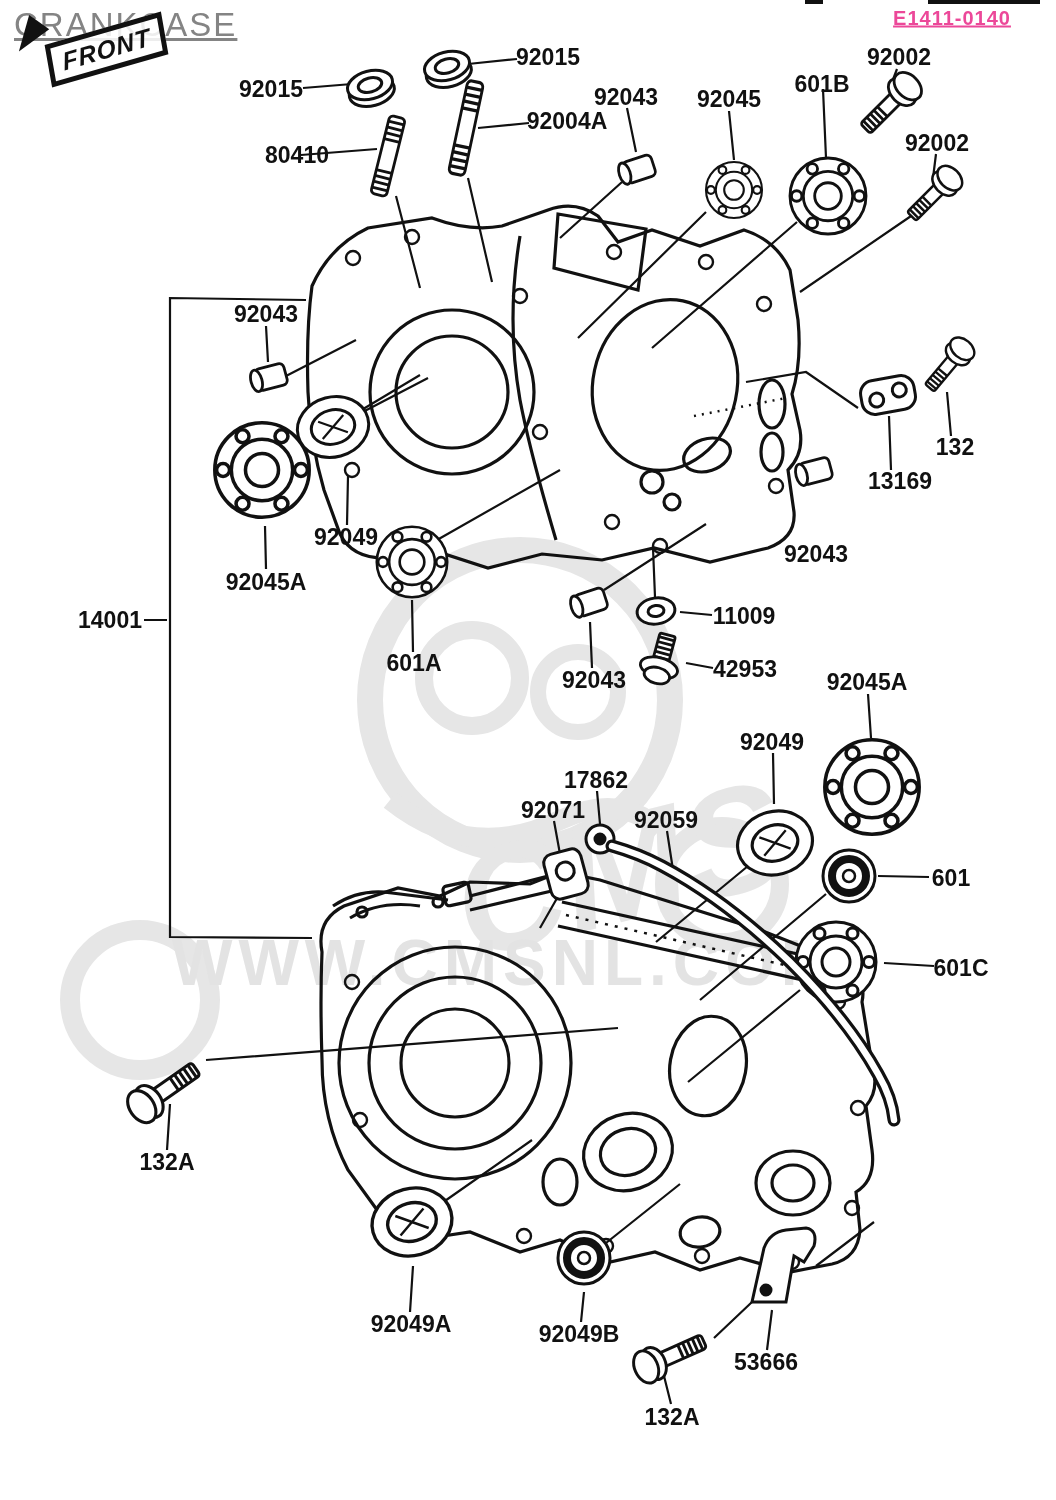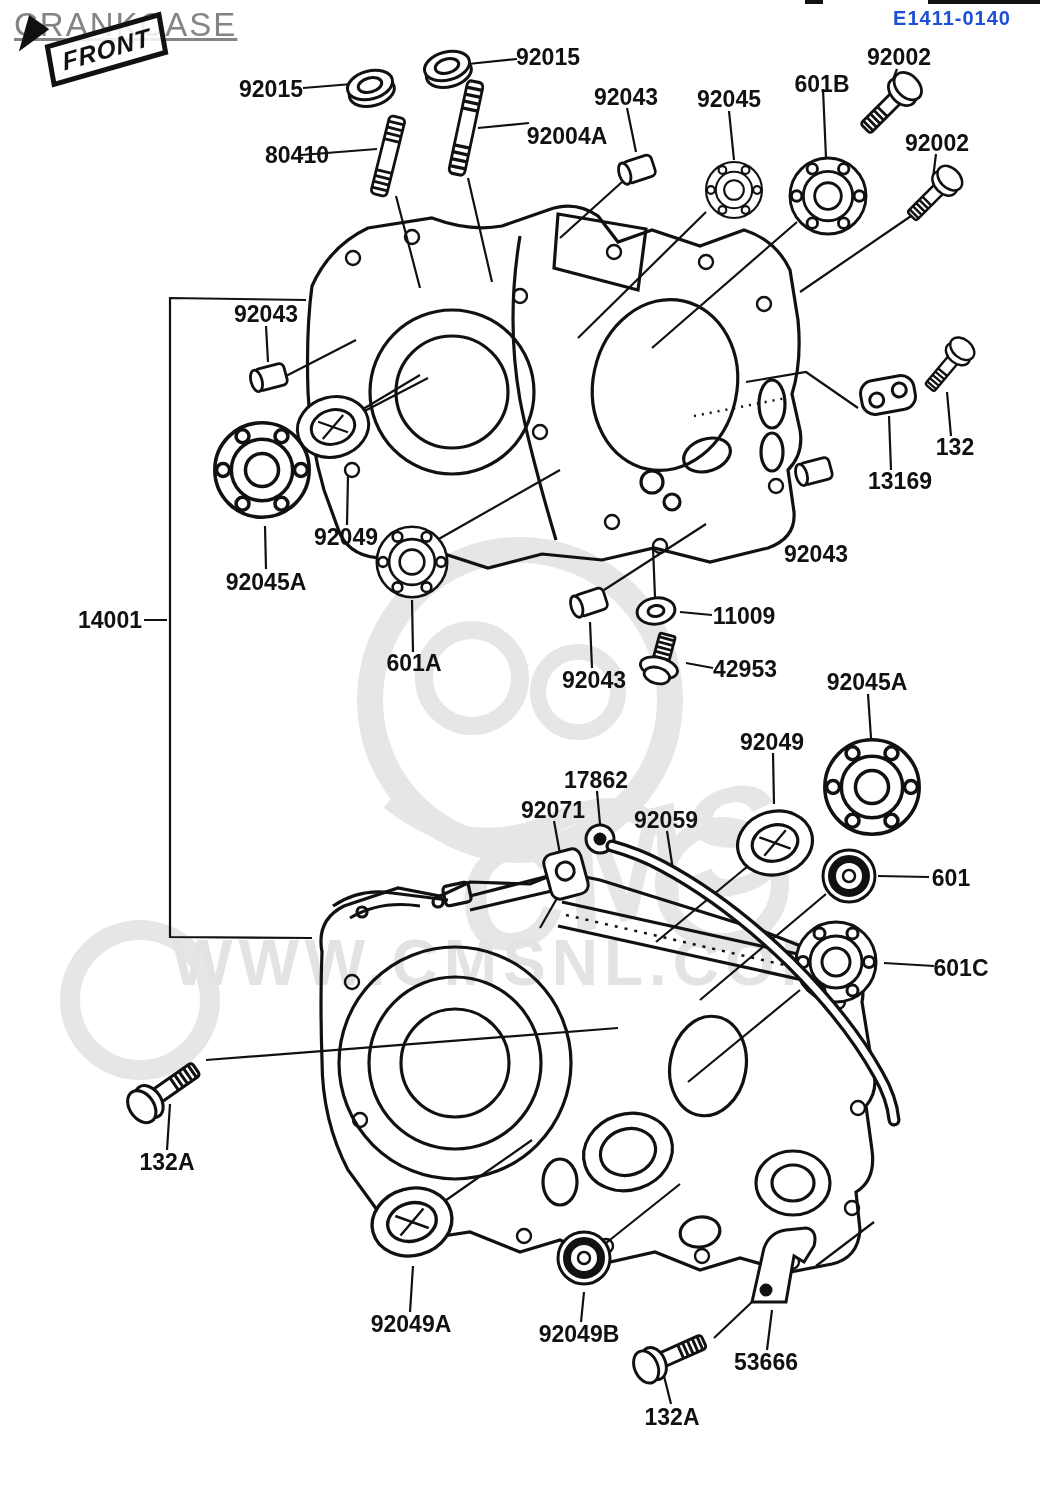--- a/index.html
+++ b/index.html
@@ -2,21 +2,21 @@
 <html><head>
 <meta charset="utf-8">
 <style>
   html,body{margin:0;padding:0;background:#fff;}
   .canvas{position:relative;width:1056px;height:1500px;background:#fff;overflow:hidden;
           font-family:"Liberation Sans",sans-serif;}
   .art{position:absolute;left:0;top:0;z-index:1;}
   .pn{position:absolute;z-index:3;transform:translate(-50%,-50%);
       font:700 23px "Liberation Sans",sans-serif;color:#111;white-space:nowrap;letter-spacing:0px;}
   .dn{position:absolute;z-index:3;transform:translate(-50%,-50%);
-      font:600 20px "Liberation Sans",sans-serif;color:#1d4ed8;letter-spacing:1px;white-space:nowrap;}
+      font:600 20px "Liberation Sans",sans-serif;color:#ec4899;letter-spacing:1px;white-space:nowrap;text-decoration:underline;}
   .page-title{position:absolute;left:14px;top:6px;z-index:3;
       font:400 33px "Liberation Sans",sans-serif;color:#848484;letter-spacing:2px;text-decoration:underline;}
   .front-stamp{position:absolute;left:46px;top:28px;z-index:3;
       border:5px solid #111;background:rgba(255,255,255,.85);padding:2px 10px;
       transform:rotate(-16deg) skewX(-6deg);
       font:italic 700 25px "Liberation Sans",sans-serif;color:#111;letter-spacing:1px;}
   .front-arrow{position:absolute;left:-36px;top:-30px;width:0;height:0;
       border-right:34px solid #111;border-top:13px solid transparent;border-bottom:13px solid transparent;
       transform:rotate(-42deg);}
   .banner{position:absolute;left:50%;top:1440px;transform:translateX(-50%);z-index:3;
@@ -241,21 +241,21 @@
   <div class="front-stamp">
     <div class="front-arrow"></div>
     <span>FRONT</span>
   </div>
 
   <span class="dn" style="left:952px;top:18px">E1411-0140</span>
 
   <span class="pn" style="left:548px;top:57px">92015</span>
   <span class="pn" style="left:271px;top:89px">92015</span>
   <span class="pn" style="left:297px;top:155px">80410</span>
-  <span class="pn" style="left:567px;top:136px">92004A</span>
+  <span class="pn" style="left:567px;top:121px">92004A</span>
   <span class="pn" style="left:626px;top:97px">92043</span>
   <span class="pn" style="left:729px;top:99px">92045</span>
   <span class="pn" style="left:822px;top:84px">601B</span>
   <span class="pn" style="left:899px;top:57px">92002</span>
   <span class="pn" style="left:937px;top:143px">92002</span>
   <span class="pn" style="left:266px;top:314px">92043</span>
   <span class="pn" style="left:955px;top:447px">132</span>
   <span class="pn" style="left:900px;top:481px">13169</span>
   <span class="pn" style="left:816px;top:554px">92043</span>
   <span class="pn" style="left:346px;top:537px">92049</span>

